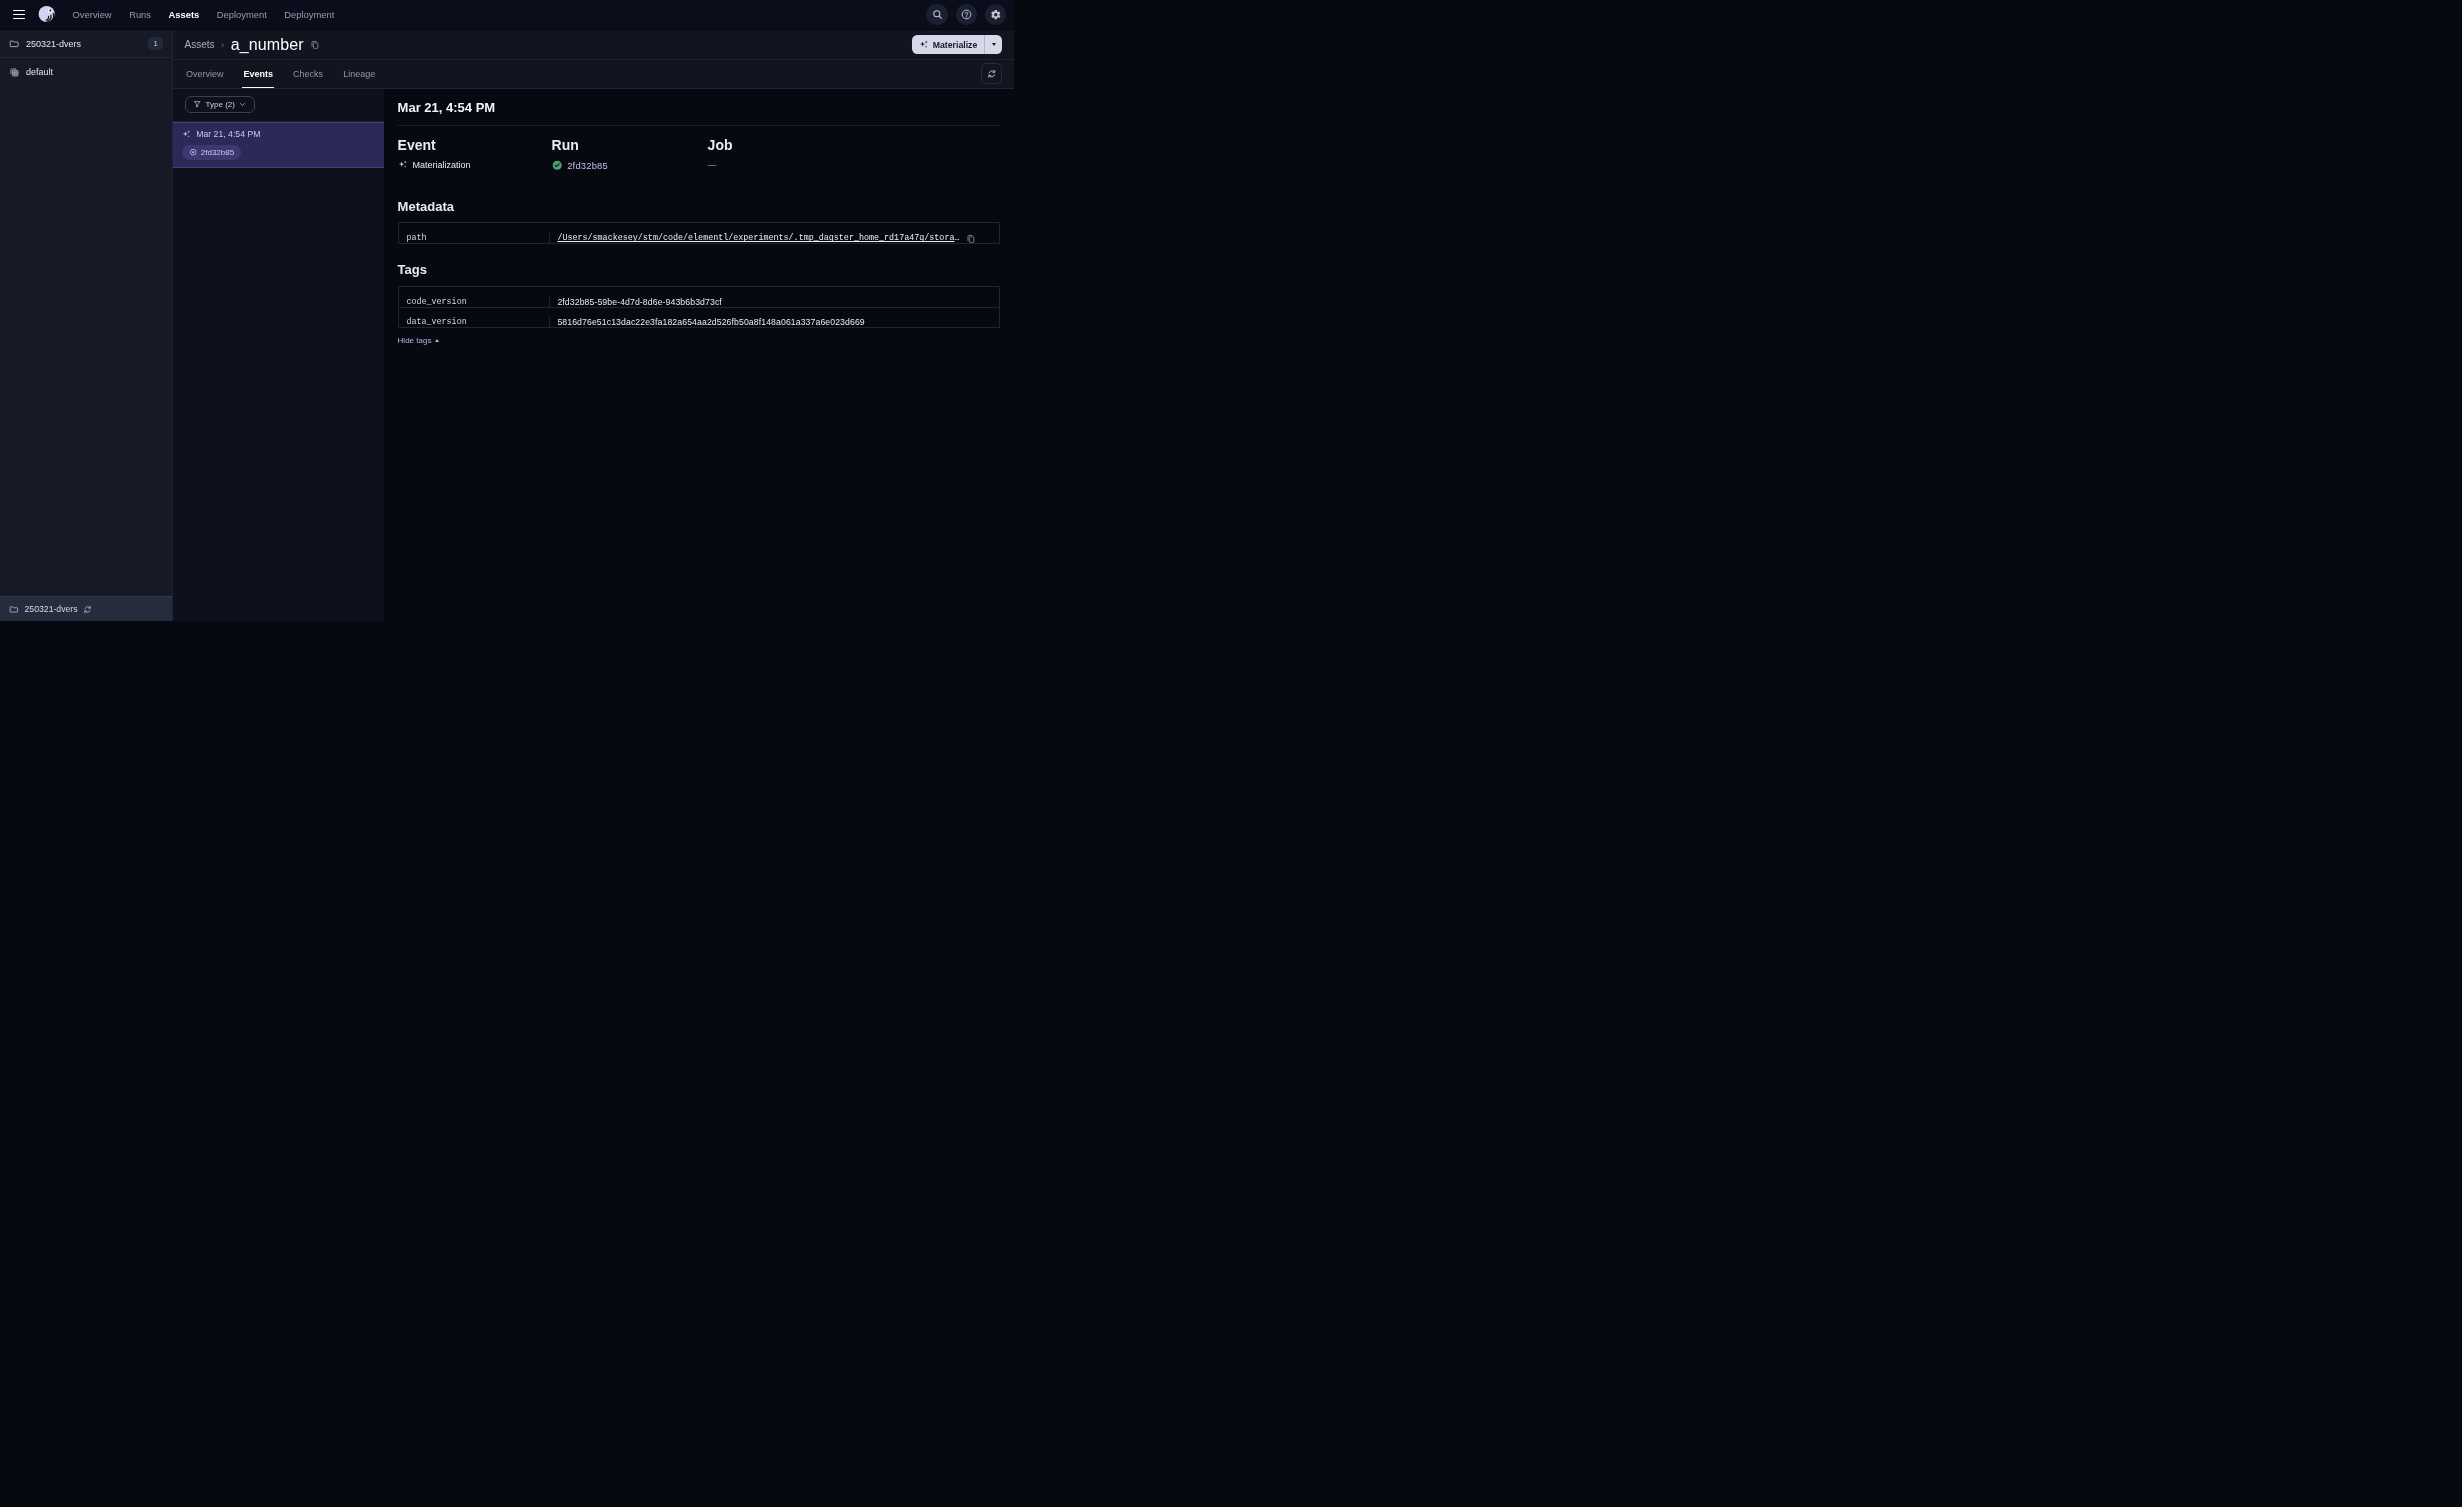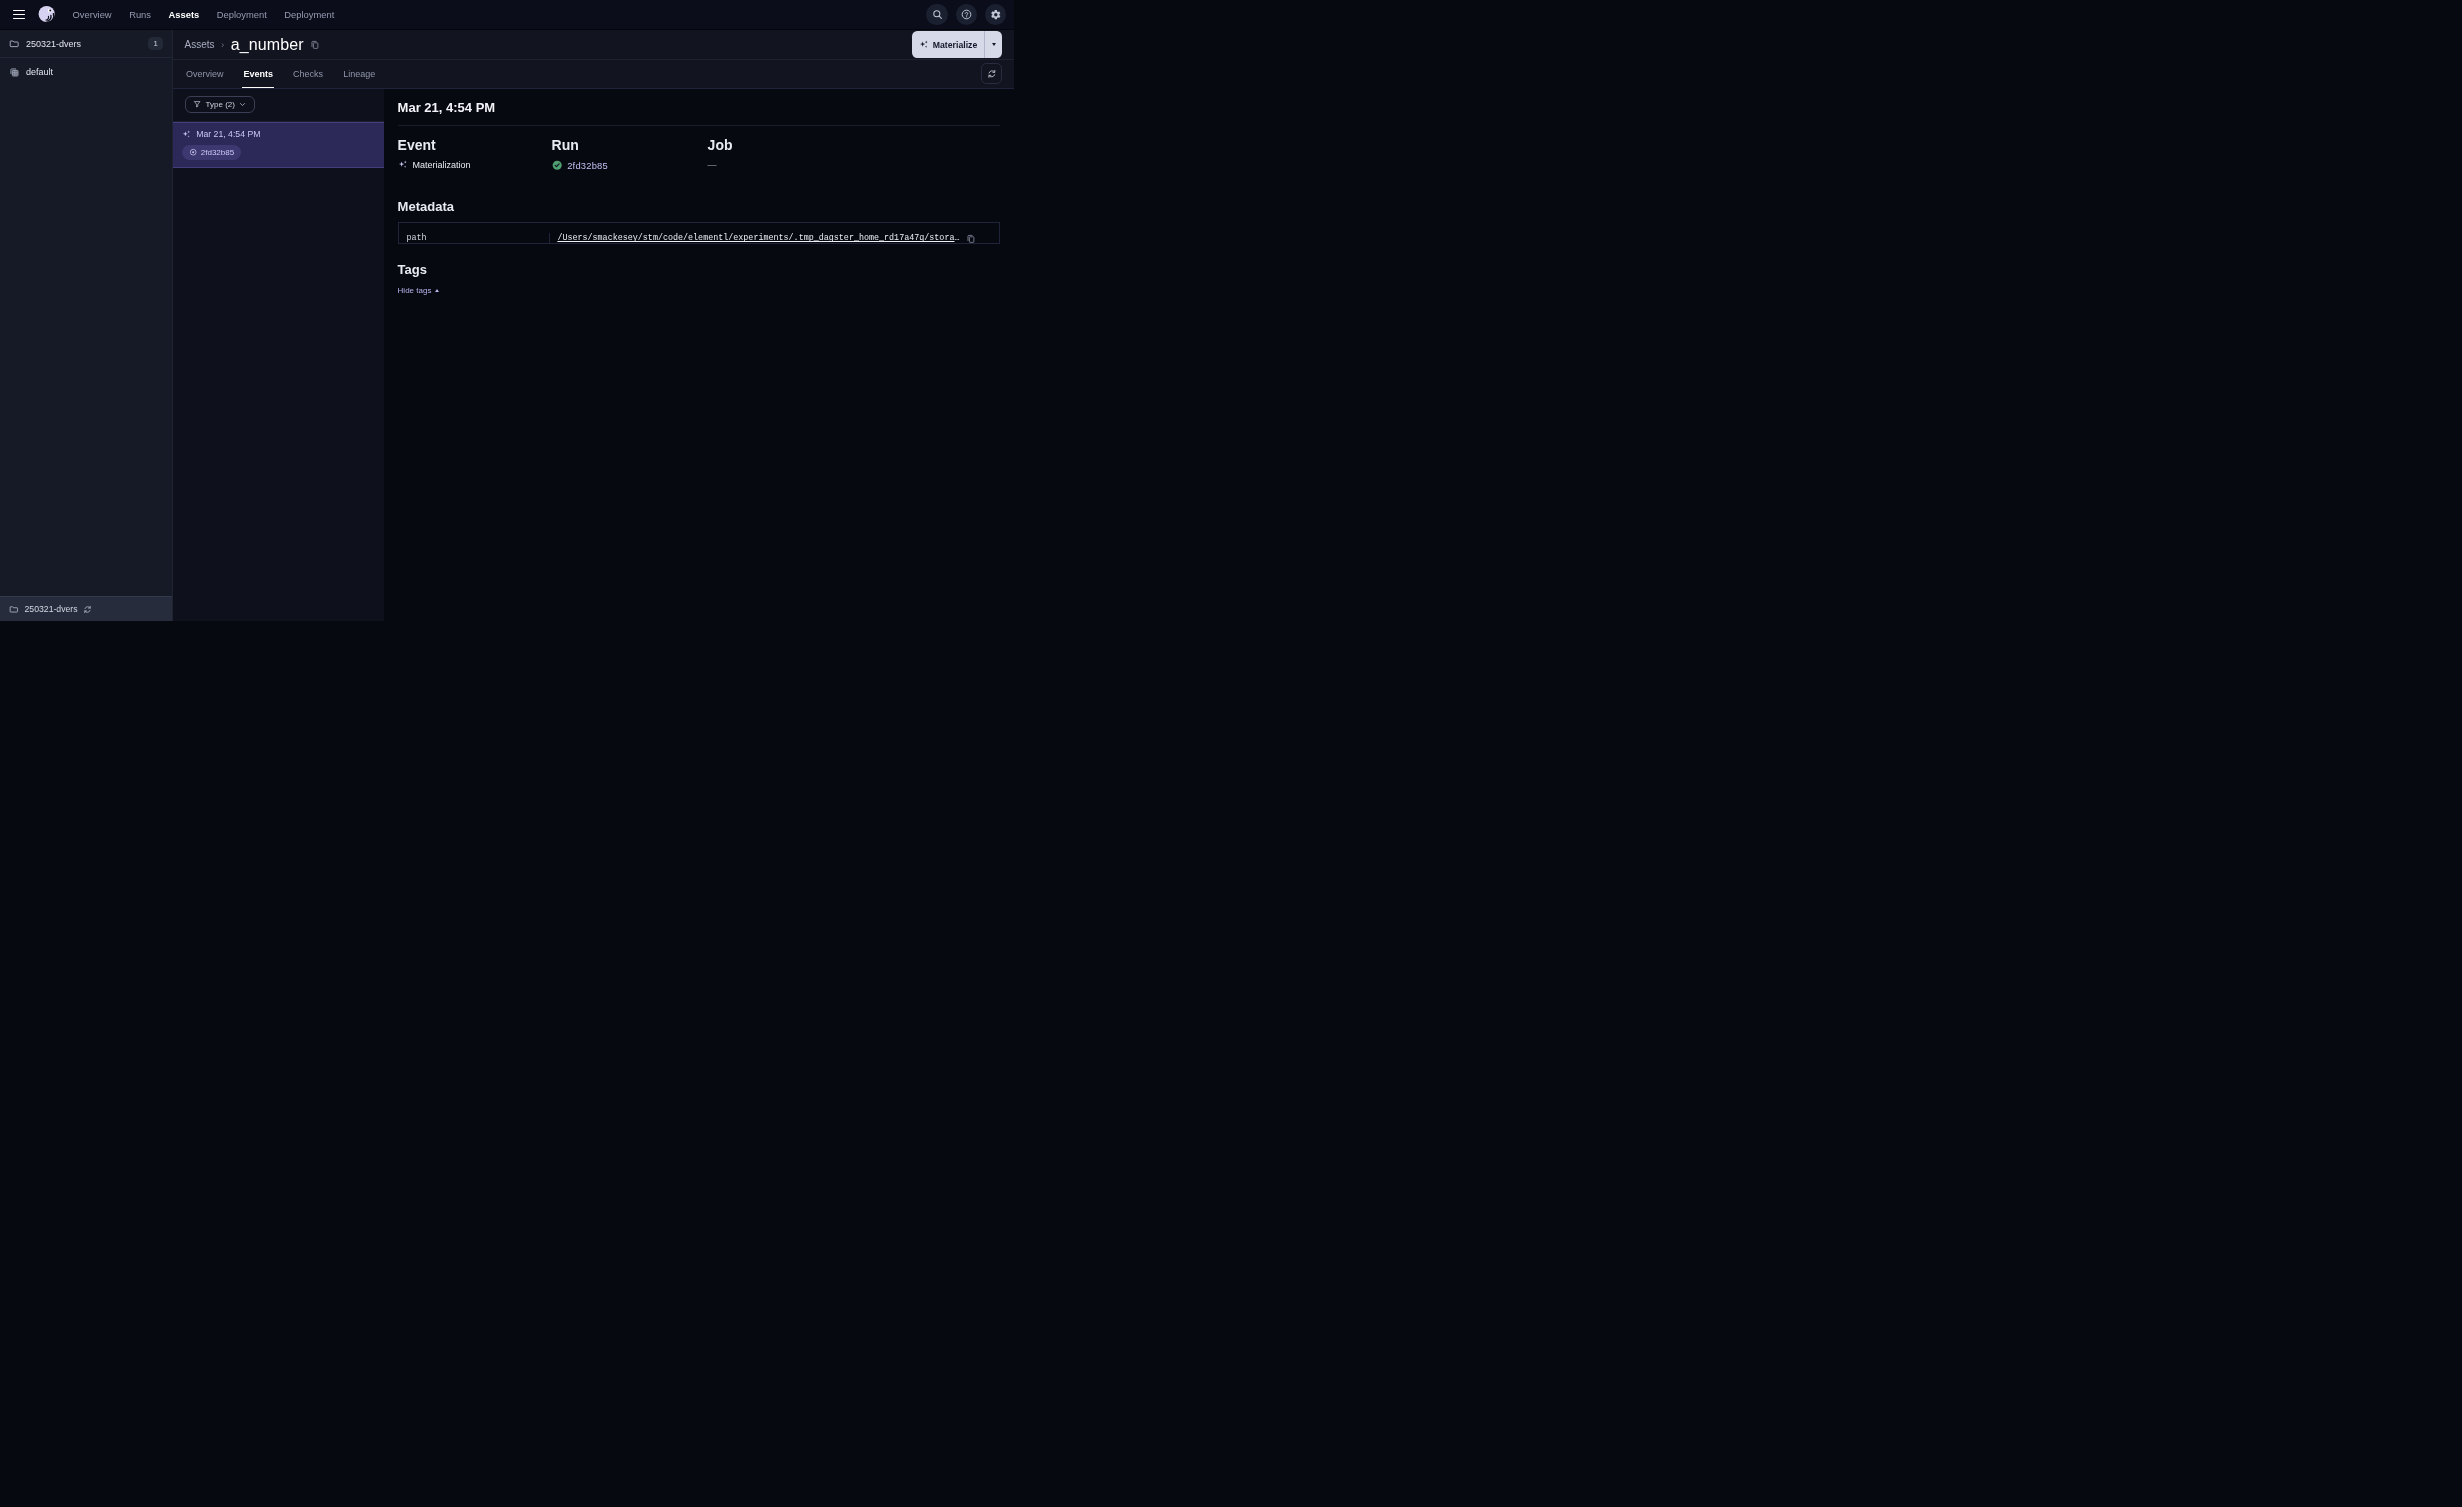--- a/index.html
+++ b/index.html
@@ -57,21 +57,21 @@
 
   
   .workspace { flex:1; display:flex; flex-direction:column; min-width:0; }
   .pageheader { background:#12141f; flex:none; }
   .crumbrow { height:30px; display:flex; align-items:center; padding:0 11.6px; border-bottom:0.6px solid #1d2130; }
   .crumb-root { color:#a7adc2; font-size:10px; cursor:pointer; }
   .crumb-sep { color:#6b7288; margin:0 6.5px; font-size:9.7px; }
   .crumb-title { color:#ffffff; font-size:16px; font-weight:400; letter-spacing:0.1px; }
   .copy-btn { margin-left:6.5px; color:#8e94aa; cursor:pointer; display:flex; }
 
-  .materialize { margin-left:auto; display:flex; align-items:stretch; height:27px; border-radius:5.2px; overflow:hidden; background:#d6d9e7; }
+  .materialize { margin-left:auto; display:flex; align-items:stretch; height:19px; border-radius:5.2px; overflow:hidden; background:#d6d9e7; }
   .mat-main { display:flex; align-items:center; gap:4.5px; padding:0 7.1px; cursor:pointer; }
   .mat-label { font-size:8.7px; font-weight:700; color:#15182a; }
   .mat-sep { width:0.6px; background:#b2b6cb; }
   .mat-caret-zone { width:17.5px; display:flex; align-items:center; justify-content:center; cursor:pointer; }
   .caret-down { width:0; height:0; border-left:2.9px solid transparent; border-right:2.9px solid transparent; border-top:3.6px solid #15182a; }
 
   .tabsrow { height:28.5px; display:flex; align-items:flex-end; padding:0 11.6px; border-bottom:0.6px solid #20243a; }
   .tab { position:relative; font-size:9px; color:#8f96ab; padding:0 1.3px 9px; margin-right:17.5px; cursor:pointer; }
   .tab.active { color:#ffffff; font-weight:600; }
   .tab.active::after { content:""; position:absolute; left:0; right:0; bottom:-0.6px; height:1.6px; background:#ffffff; }
@@ -364,20 +364,34 @@
                       </svg>
                   </span>
                 </div>
                 <div class="d-action"></div>
               </div>
             </div>
           </div>
 
           <div class="tags">
             <div class="section-heading">Tags</div>
+            <div class="data-table">
+              <div class="d-row">
+                <div class="d-key">code_version</div>
+                <div class="d-val">
+                    <span class="tag-val">2fd32b85-59be-4d7d-8d6e-943b6b3d73cf</span>
+                  </div>
+              </div>
+              <div class="d-row">
+                <div class="d-key">data_version</div>
+                <div class="d-val">
+                    <span class="tag-val">5816d76e51c13dac22e3fa182a654aa2d526fb50a8f148a061a337a6e023d669</span>
+                  </div>
+              </div>
+            </div>
             <div class="hide-tags">
               <span>Hide tags</span>
               <span class="caret-up-sm"></span>
             </div>
           </div>
 
         </div>
       </div>
     </div>
   </div>

